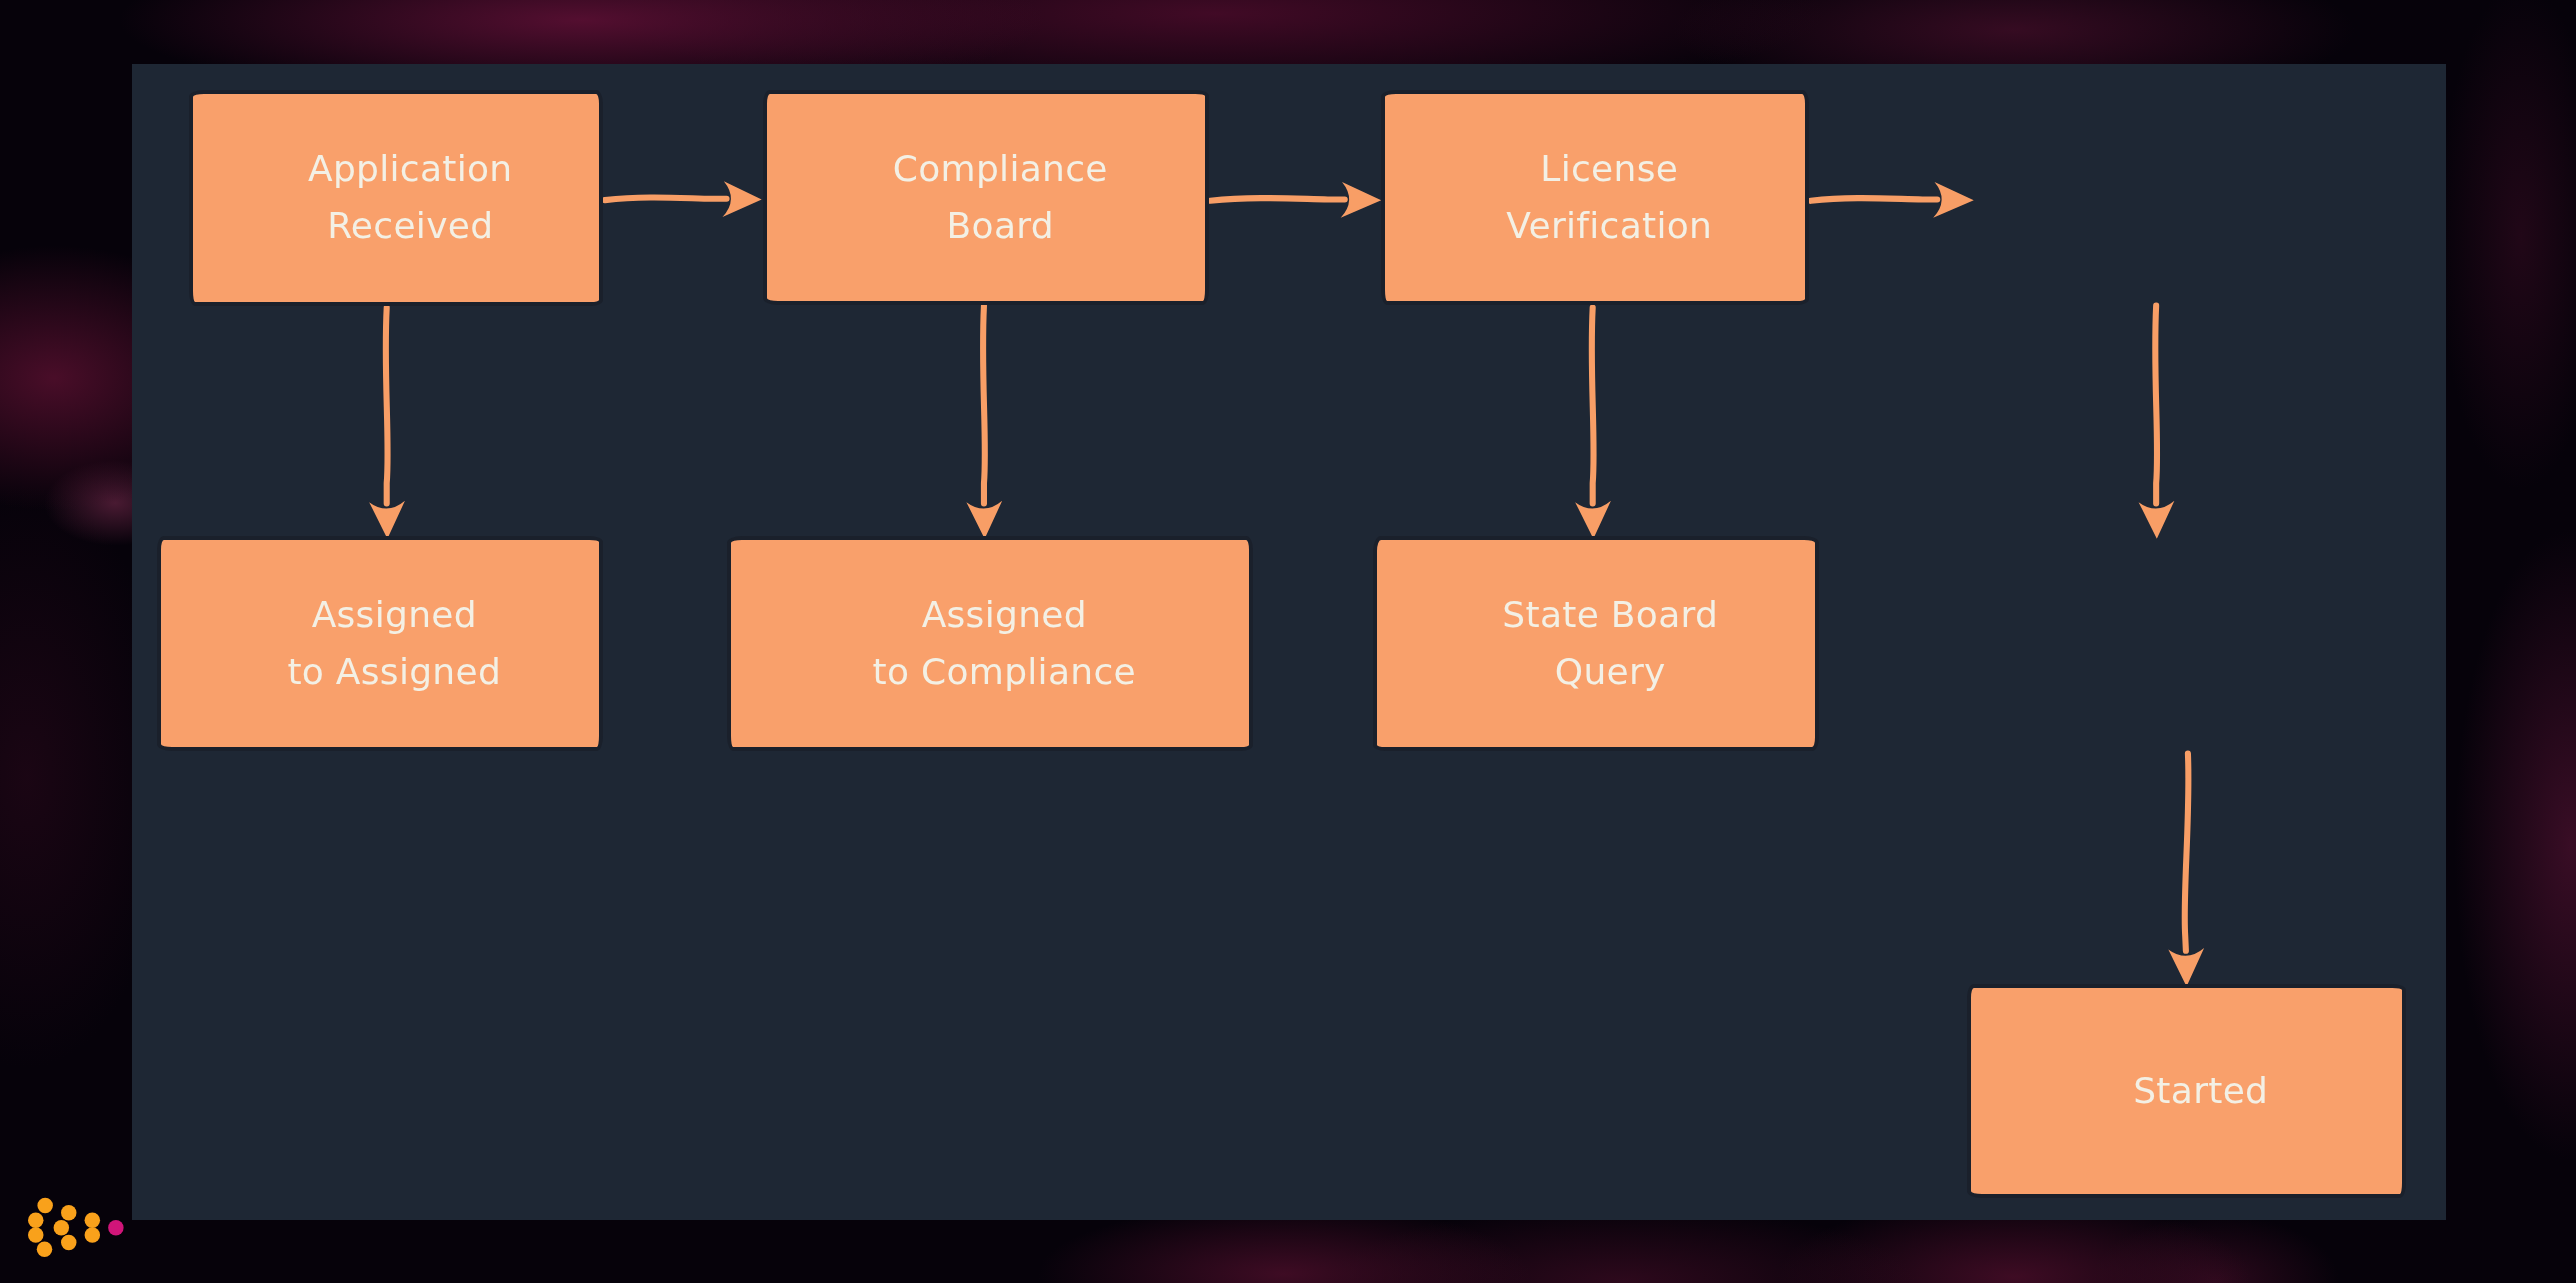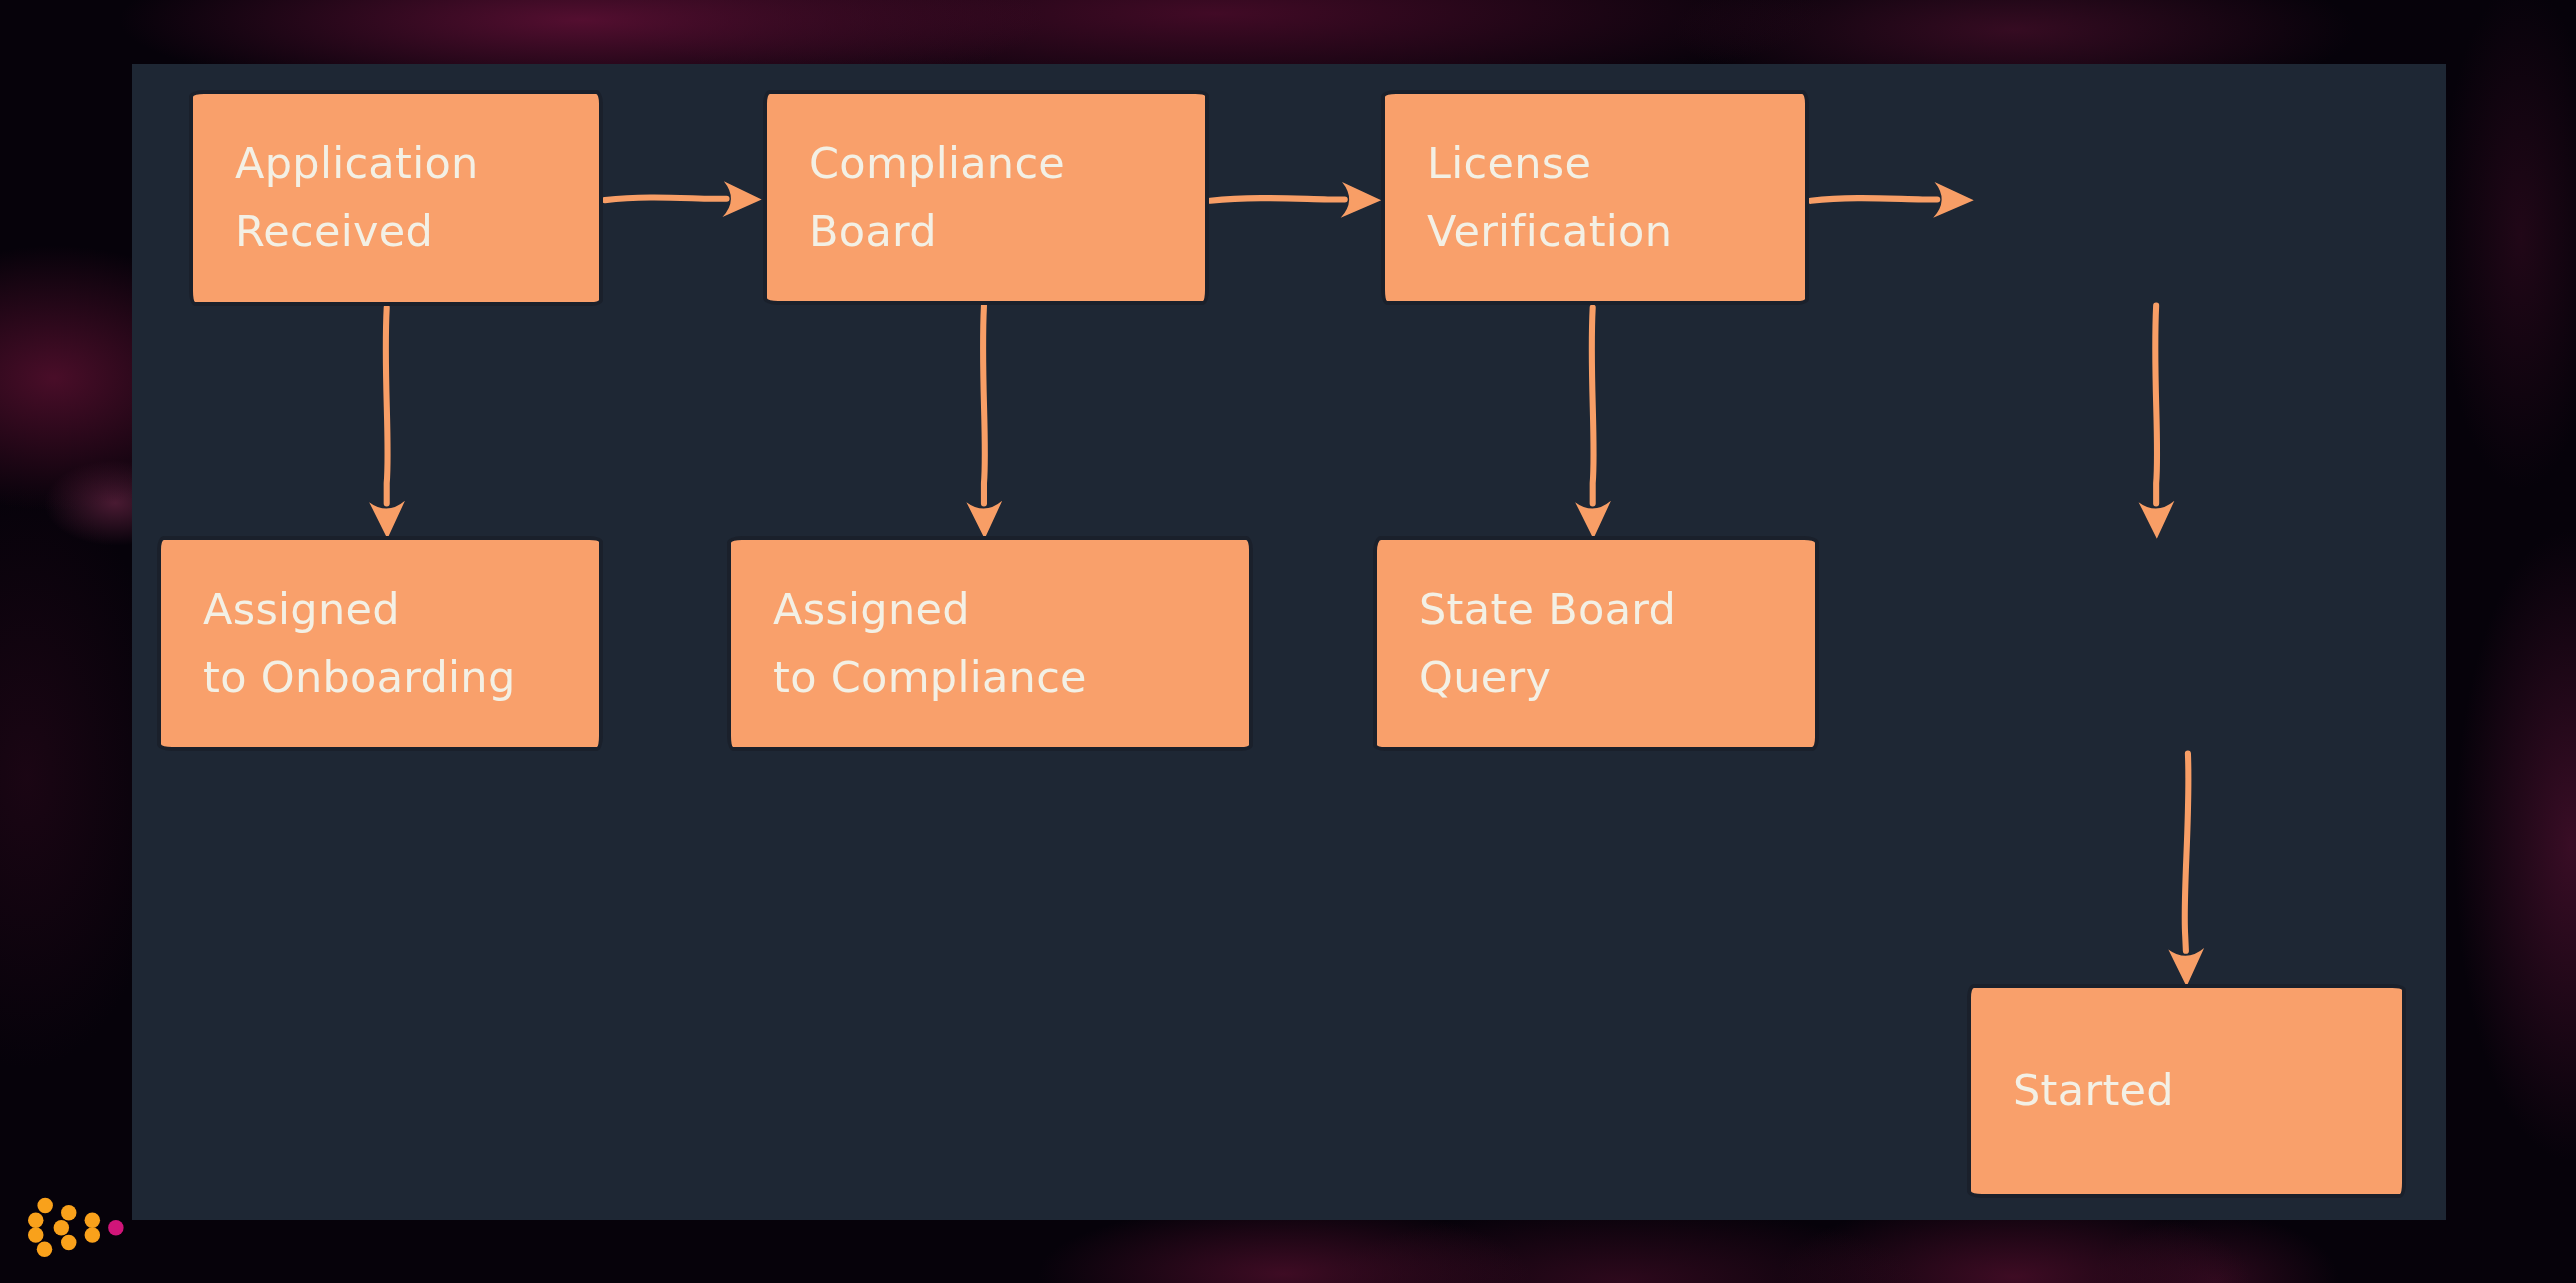--- a/index.html
+++ b/index.html
@@ -41,23 +41,24 @@
     background: var(--node_fill, #F9A06B);
     border: 4px solid var(--node_border, #1A202B);
     
     border-radius: 15px 6.8px 12px 6px / 6.8px 13.5px 6px 15px;
     display: flex;
     flex-direction: column;
     justify-content: center;
     padding-left: 42px;
     padding-right: 13.5px;
     color: var(--node_text, #F3F0E5);
-    font-size: 43px;
+    font-size: 36px;
     line-height: 1.58;
     letter-spacing: 0.3px;
+    align-items: center;
   }
   .node .line { display: block; white-space: nowrap; }
 
   
   .n1 { left: 57px;   top: 26px;   width: 414px; height: 216px; }
   .n2 { left: 631px;  top: 26px;   width: 446px; height: 215px; border-radius: 6.8px 13.5px 6px 15px / 13.5px 6px 15px 6.8px; }
   .n3 { left: 1249px; top: 26px;   width: 428px; height: 215px; }
   .n4 { left: 1842px; top: 26px;   width: 339px; height: 215px; border-radius: 8px 15px 6.8px 12px / 15px 6.8px 13.5px 6px; }
   .n5 { left: 25px;   top: 472px;  width: 446px; height: 215px; border-radius: 6.8px 13.5px 6px 15px / 13.5px 6px 15px 6.8px; }
   .n6 { left: 595px;  top: 472px;  width: 526px; height: 215px; }
@@ -139,21 +140,21 @@
       <span class="line">Compliance</span>
       <span class="line">Board</span>
     </div>
     <div class="node n3">
       <span class="line">License</span>
       <span class="line">Verification</span>
     </div>
 
     <div class="node n5">
       <span class="line">Assigned</span>
-      <span class="line">to Onboarding</span>
+      <span class="line">to Assigned</span>
     </div>
     <div class="node n6">
       <span class="line">Assigned</span>
       <span class="line">to Compliance</span>
     </div>
     <div class="node n7">
       <span class="line">State Board</span>
       <span class="line">Query</span>
     </div>
 

